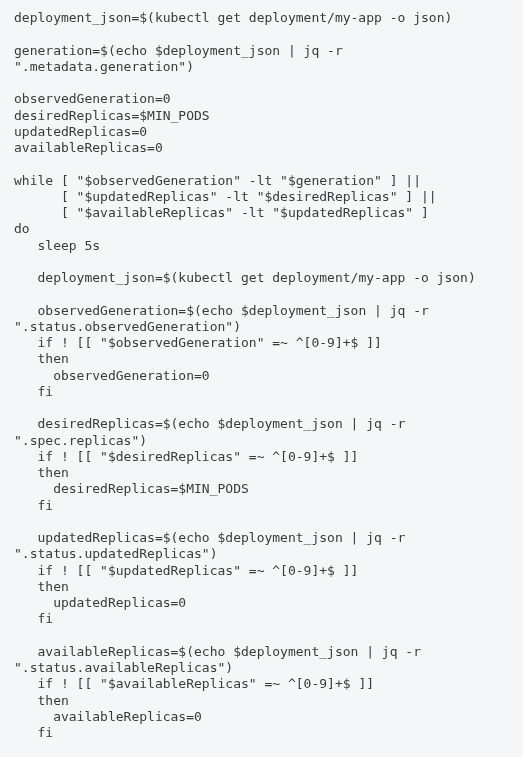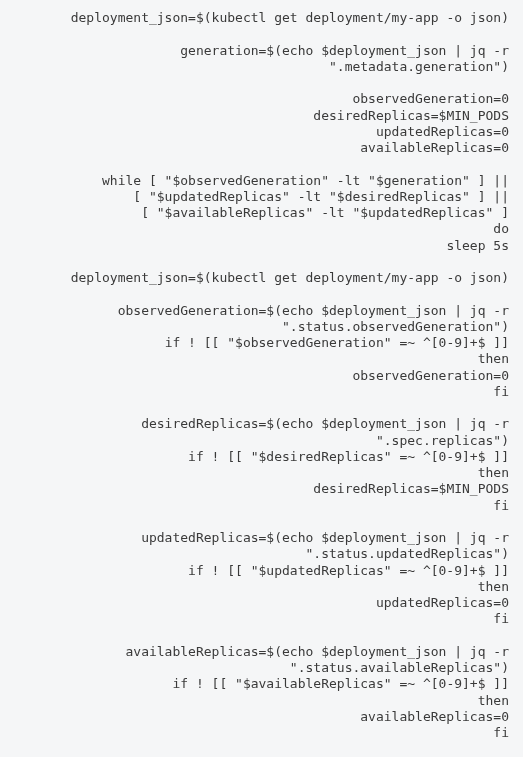--- a/index.html
+++ b/index.html
@@ -1,19 +1,18 @@
 <!DOCTYPE html>
 <html><head>
   <meta charset="utf-8">
   <style>
     * {
       margin: 0;
       padding: 0;
       box-sizing: border-box;
-      text-align: right;
     }
     body {
       background: #f5f6f7;
       font-family: "SF Mono", Monaco, Menlo, Consolas, "Courier New", monospace;
       font-size: 13px;
       line-height: 1.25;
       color: #3a3a3a;
       padding: 10px 14px;
       width: 523px;
     }

